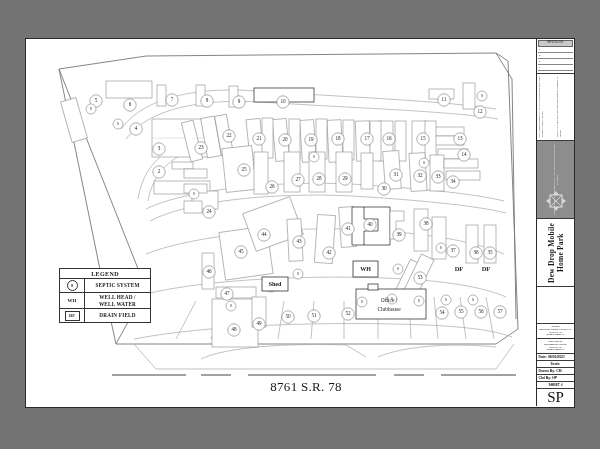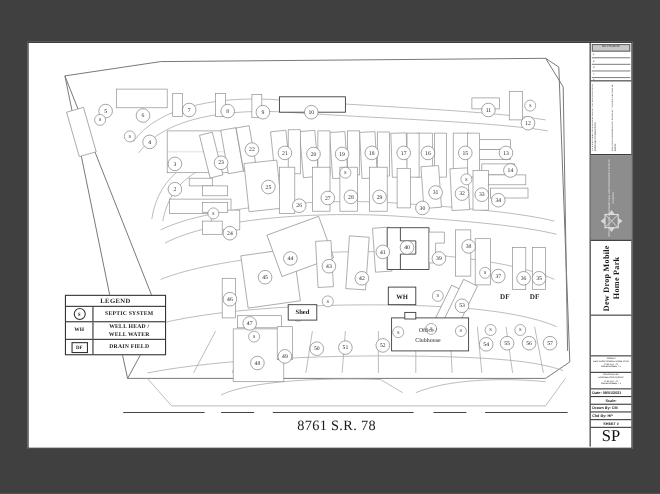--- a/index.html
+++ b/index.html
@@ -11,21 +11,21 @@
     width: 600px;
     height: 449px;
     overflow: hidden;
     font-family: "Liberation Serif", serif;
     position: relative;
   }
   #sheet {
     position: absolute;
     left: 0; top: 0;
     width: 600px; height: 449px;
-    background: #404040;
+    background: #737373;
   }
   
   #page-border {
     position: absolute;
     left: 25px; top: 38px;
     width: 550px; height: 370px;
     border: 1.6px solid #2a2a2a;
     box-sizing: border-box;
     background: #ffffff;
   }

